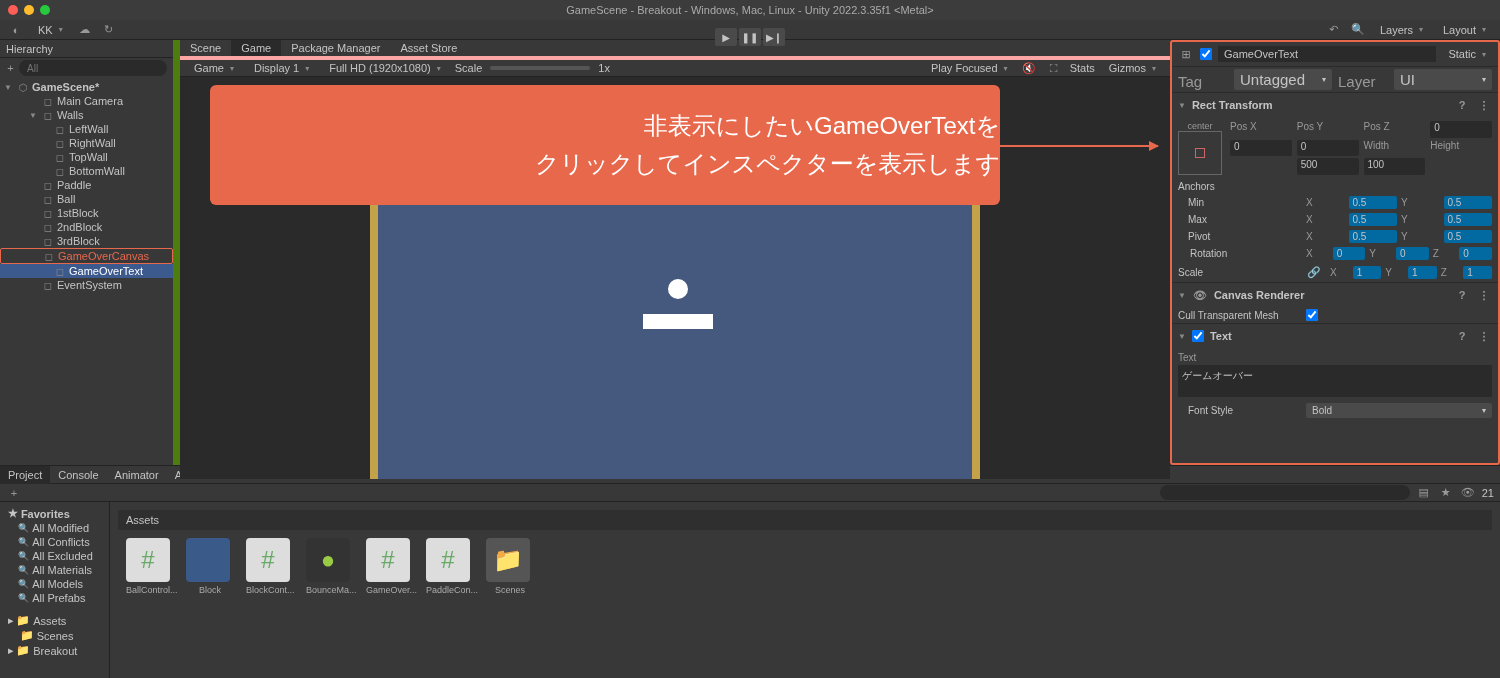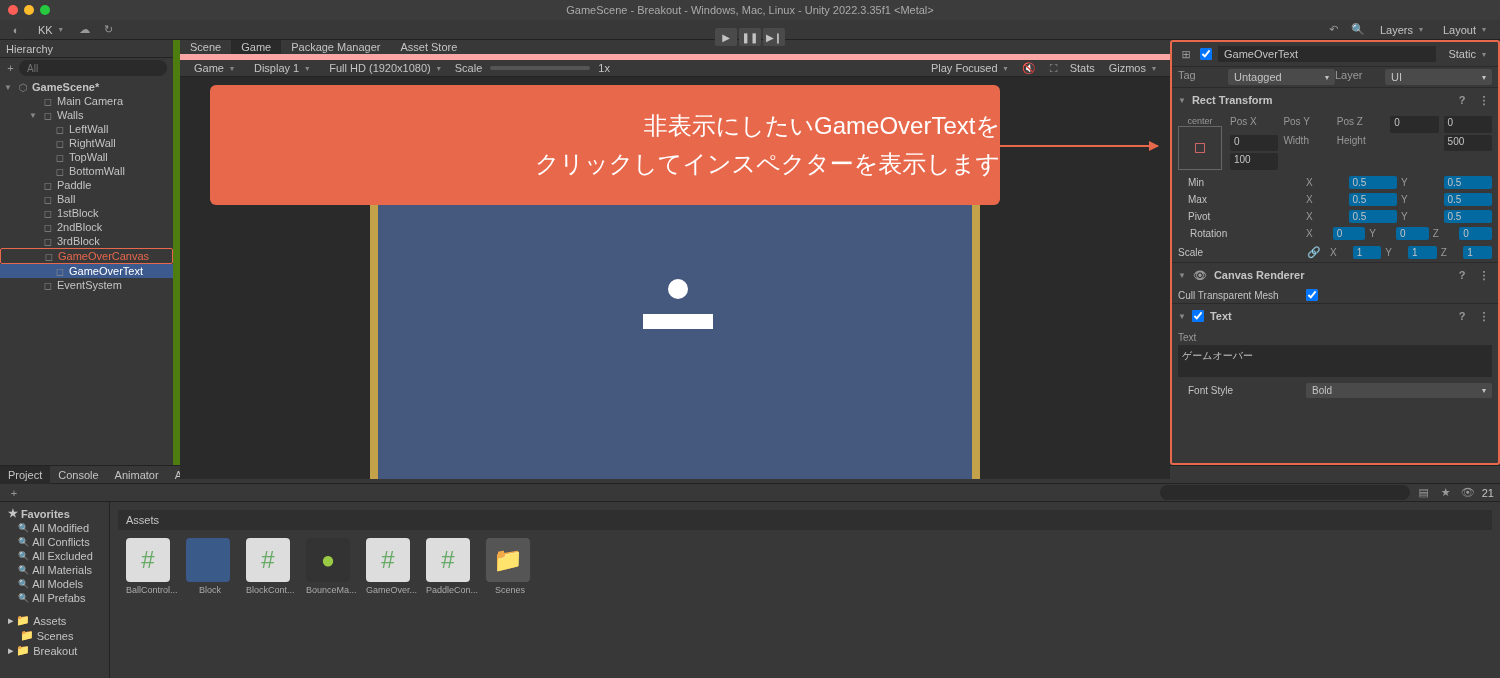--- a/index.html
+++ b/index.html
@@ -18,52 +18,52 @@
 .hier-search{display:flex;align-items:center;padding:2px 6px;gap:4px}
 .hier-search input{flex:1;background:#2a2a2a;border:none;border-radius:10px;padding:2px 8px;color:#aaa;font-size:10px;height:16px}
 .tree{flex:1;overflow:auto;font-size:11px;padding-top:2px}
 .tree-item{display:flex;align-items:center;padding:1px 4px;gap:3px;white-space:nowrap}
 .tree-item.selected{background:#3d5a8f;color:#fff}
 .tree-item.highlighted{border:1px solid #e8684c;border-radius:2px;color:#e8684c}
 .tree-arrow{width:10px;font-size:8px;color:#888}
 .tree-icon{width:12px;height:12px;display:inline-flex;align-items:center;justify-content:center;font-size:10px;color:#888}
 .indent{display:inline-block}
 .center{flex:1;display:flex;flex-direction:column;background:#2a2a2a}
-.tabstrip{height:20px;display:flex;background:#383838;border-bottom:6px solid #fca5a5}
+.tabstrip{height:20px;display:flex;background:#383838;border-bottom:4px solid #fca5a5}
 .tab{padding:3px 10px;font-size:11px;display:flex;align-items:center;gap:4px}
 .tab.active{background:#2a2a2a}
 .game-toolbar{height:20px;display:flex;align-items:center;padding:0 8px;gap:8px;background:#383838;border-bottom:1px solid #222;font-size:11px}
 .gt-spacer{flex:1}
 .viewport{flex:1;background:#2a2a2a;position:relative;display:flex;align-items:flex-start;justify-content:center;padding-top:12px}
 .game-canvas{width:610px;height:390px;background:#45597f;position:relative;border-left:8px solid #c4a24a;border-right:8px solid #c4a24a}
 .blocks{position:absolute;top:0;left:0;right:0;display:flex;justify-content:space-between;padding:0 20px}
 .block{width:70px;height:30px;background:#d85a3f;opacity:0.9}
 .gameover-txt{position:absolute;top:70px;left:0;right:0;text-align:center;color:#fff;font-size:14px;font-weight:bold}
 .ball{position:absolute;width:20px;height:20px;background:#fff;border-radius:50%;left:290px;top:190px}
 .paddle{position:absolute;width:70px;height:15px;background:#fff;left:265px;top:225px}
 .play-controls{position:absolute;top:28px;left:50%;transform:translateX(-50%);display:flex;gap:2px}
 .play-btn{width:22px;height:18px;background:#4a4a4a;display:flex;align-items:center;justify-content:center;color:#c4c4c4;font-size:10px;border-radius:2px}
 .inspector{width:330px;background:#383838;border-left:1px solid #222;display:flex;flex-direction:column;border:2px solid #e8684c;border-radius:3px;overflow-y:auto}
 .insp-tabs{height:18px;display:flex;align-items:center;border-bottom:1px solid #222}
 .insp-tab{padding:3px 8px;font-size:11px}
 .insp-tab.active{background:#383838}
 .insp-name{display:flex;align-items:center;padding:4px 6px;gap:6px;border-bottom:1px solid #2a2a2a}
 .insp-name input[type=checkbox]{width:12px;height:12px}
 .insp-name .name-field{flex:1;background:#2a2a2a;border:none;padding:2px 6px;color:#c4c4c4;font-size:11px}
-.insp-row{display:flex;align-items:flex-start;padding:2px 6px;font-size:11px}
+.insp-row{display:flex;align-items:flex-end;padding:2px 6px;gap:6px;font-size:15px}
 .insp-row .label{width:50px;color:#999}
 .insp-sel{flex:1;background:#4a4a4a;padding:2px 6px;border-radius:2px;display:flex;align-items:center;justify-content:space-between}
 .insp-sel::after{content:"▾";font-size:8px}
 .comp{border-top:1px solid #2a2a2a}
 .comp-hdr{display:flex;align-items:center;padding:4px 6px;gap:6px;font-size:11px;font-weight:bold}
 .comp-hdr .arrow{font-size:8px;color:#888}
 .comp-body{padding:2px 6px}
 .rt-grid{display:flex;gap:8px;padding:4px 6px}
 .rt-anchor{width:44px;height:44px;border:1px solid #666;position:relative}
-.rt-fields{flex:1;display:grid;grid-template-columns:1fr 1fr 1fr 1fr 1fr;gap:2px 5px;font-size:10px}
+.rt-fields{flex:1;display:grid;grid-template-columns:1fr 1fr 1fr 1fr;gap:2px 5px;font-size:10px}
 .rt-lbl{color:#999}
 .rt-val{background:#2a2a2a;padding:1px 4px;border-radius:2px;color:#c4c4c4}
 .prop-row{display:flex;align-items:center;padding:2px 6px;font-size:10px;gap:8px}
 .prop-row .plabel{width:120px;color:#c4c4c4;padding-left:10px}
 .prop-row .pval{flex:1;background:#2a2a2a;padding:1px 4px;border-radius:2px}
 .xyz{display:flex;gap:4px;flex:1}
 .xyz span{flex:1;display:flex;align-items:center;gap:2px}
 .xyz .axis{color:#999;width:8px}
 .xyz .v{flex:1;background:#0369a1;padding:1px 4px;border-radius:2px}
 .chk{width:12px;height:12px}
@@ -300,20 +300,23 @@
           <span class="rt-val">0</span>
           <span class="rt-lbl">Width</span>
           <span class="rt-lbl">Height</span>
           <span></span>
           <span class="rt-val">500</span>
           <span class="rt-val">100</span>
           <span></span>
         </div>
       </div>
       <div class="prop-row">
+          <span class="plabel" style="padding-left:0">Anchors</span>
+        </div>
+      <div class="prop-row">
           <span class="plabel">Min</span>
         <div class="xyz">
             <span>
               <span class="axis">X</span>
               <span class="v">0.5</span>
             </span>
             <span>
               <span class="axis">Y</span>
               <span class="v">0.5</span>
             </span>

